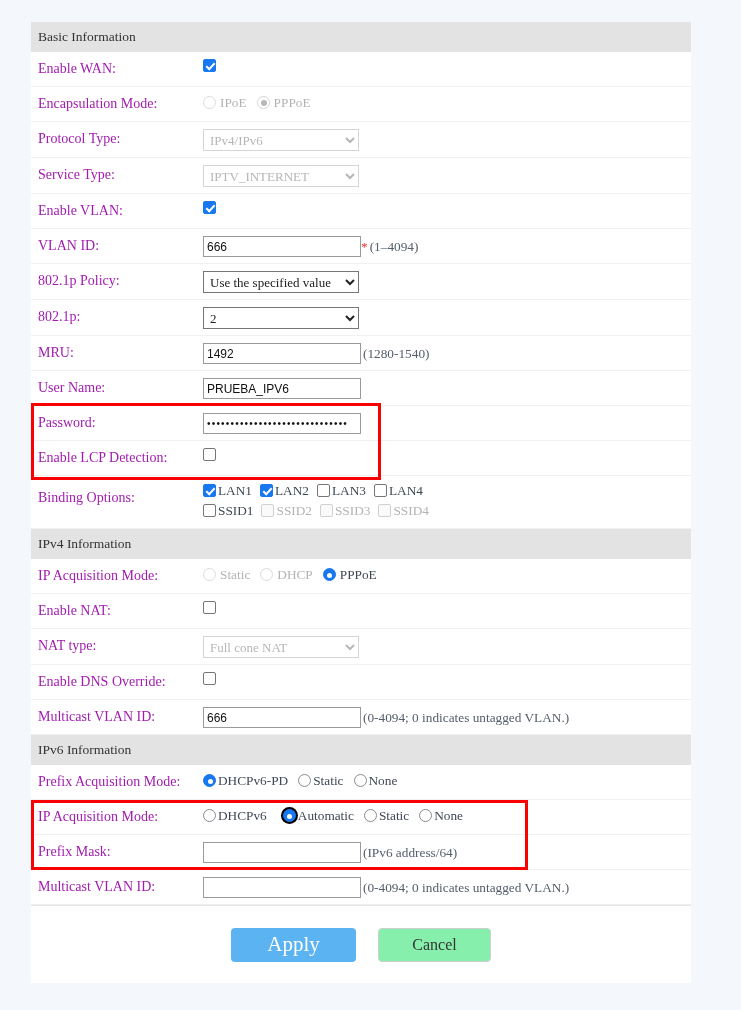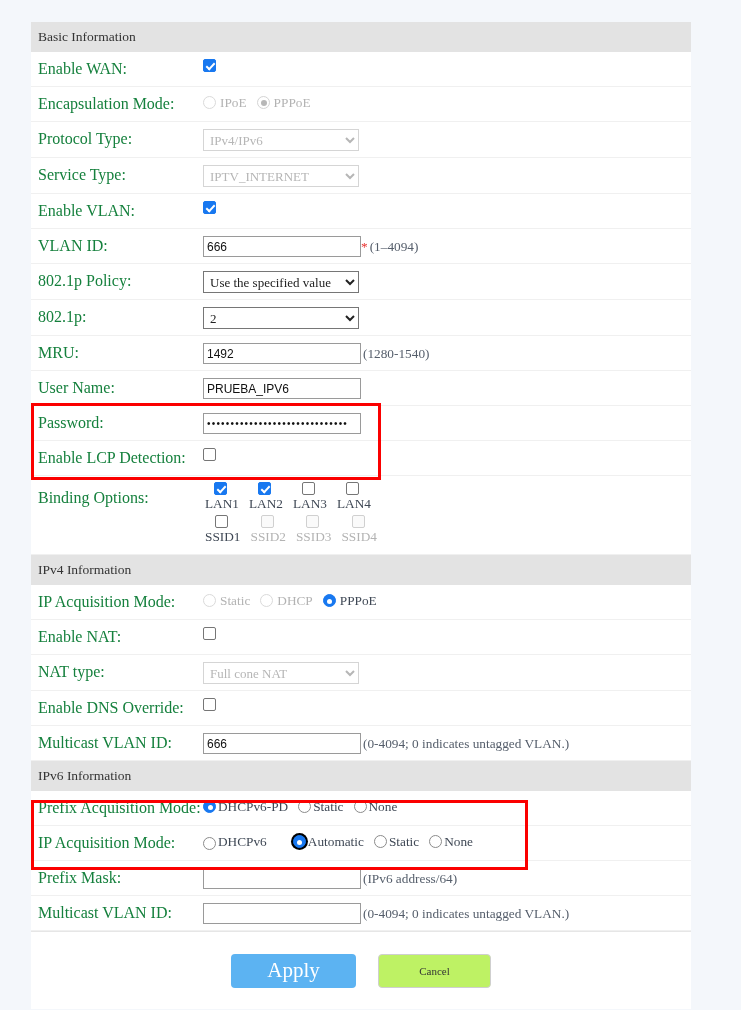--- a/index.html
+++ b/index.html
@@ -36,22 +36,22 @@
     border-bottom: 1px solid #f0f0f0;
     padding: 0;
   }
   .row:last-child { border-bottom: none; }
 
   .lbl {
     width: 172px;
     flex: 0 0 172px;
     padding-left: 7px;
     padding-top: 9px;
-    font-size: 16px;
-    color: #15803d;
+    font-size: 14px;
+    color: #a21caf;
     line-height: 16px;
   }
   .ctl {
     flex: 1;
     padding-top: 7px;
     padding-bottom: 6px;
     display: flex;
     align-items: center;
     flex-wrap: wrap;
     font-size: 13.3px;
@@ -159,21 +159,21 @@
     display: inline-flex;
     align-items: center;
     margin-right: 10px;
     white-space: nowrap;
   }
   .opt span.t { margin-left: 4px; color: #3f4855; }
   .opt.dis span.t { color: #b3b3b3; }
   .opt.tight span.t { margin-left: 2px; }
 
   .bindline { display: flex; align-items: center; margin-bottom: 3px; }
-  .bindline .opt { margin-right: 8px; flex-direction: column; }
+  .bindline .opt { margin-right: 8px; }
 
   
   .footer {
     border-top: 1px solid #e6e6e6;
     height: 78px;
     display: flex;
     align-items: center;
     justify-content: center;
     gap: 22px;
     background: #fff;
@@ -183,26 +183,26 @@
     background: #5cb3f2;
     color: #ffffff;
     border: none;
     border-radius: 4px;
     font-family: "Liberation Serif", serif;
     font-size: 21px;
     cursor: pointer;
   }
   .btn-cancel {
     width: 113px; height: 34px;
-    background: #bef264;
+    background: #86efac;
     color: #333333;
     border: 1px solid #cfcfcf;
     border-radius: 4px;
     font-family: "Liberation Serif", serif;
-    font-size: 11px;
+    font-size: 16px;
     cursor: pointer;
   }
 
   
   .redbox {
     position: absolute;
     border: 3px solid #fb0000;
     pointer-events: none;
     z-index: 30;
   }
@@ -436,21 +436,21 @@
         <span class="opt tight">
           <span class="rd"></span>
           <span class="t">None</span>
         </span>
       </div>
     </div>
 
     <div class="row">
       <div class="lbl">IP Acquisition Mode:</div>
       <div class="ctl">
-        <span class="opt tight" style="margin-right:26px;align-items:flex-end;">
+        <span class="opt tight" style="margin-right:16px;">
           <span class="rd"></span>
           <span class="t">DHCPv6</span>
         </span>
         <span class="opt tight">
           <span class="rd on focusring"></span>
           <span class="t">Automatic</span>
         </span>
         <span class="opt tight">
           <span class="rd"></span>
           <span class="t">Static</span>

